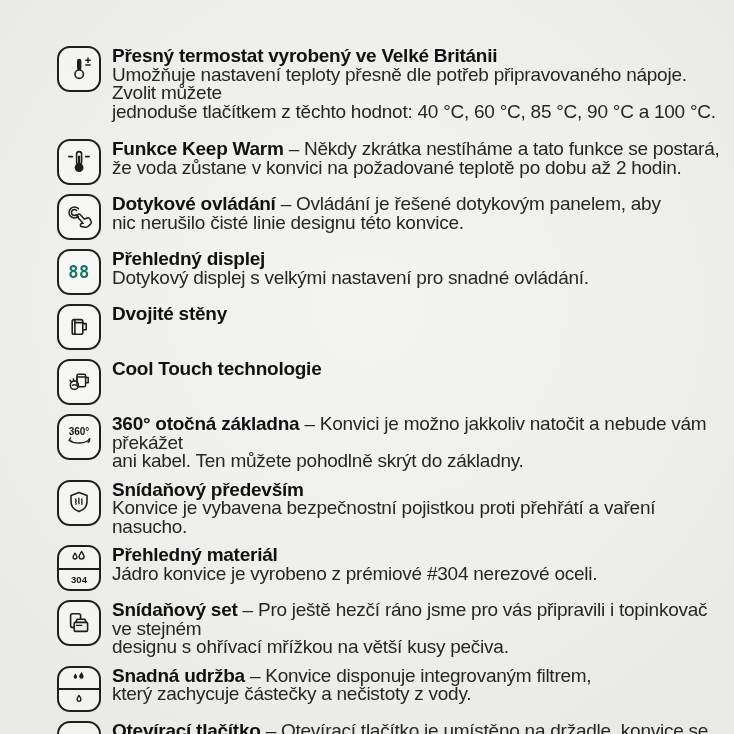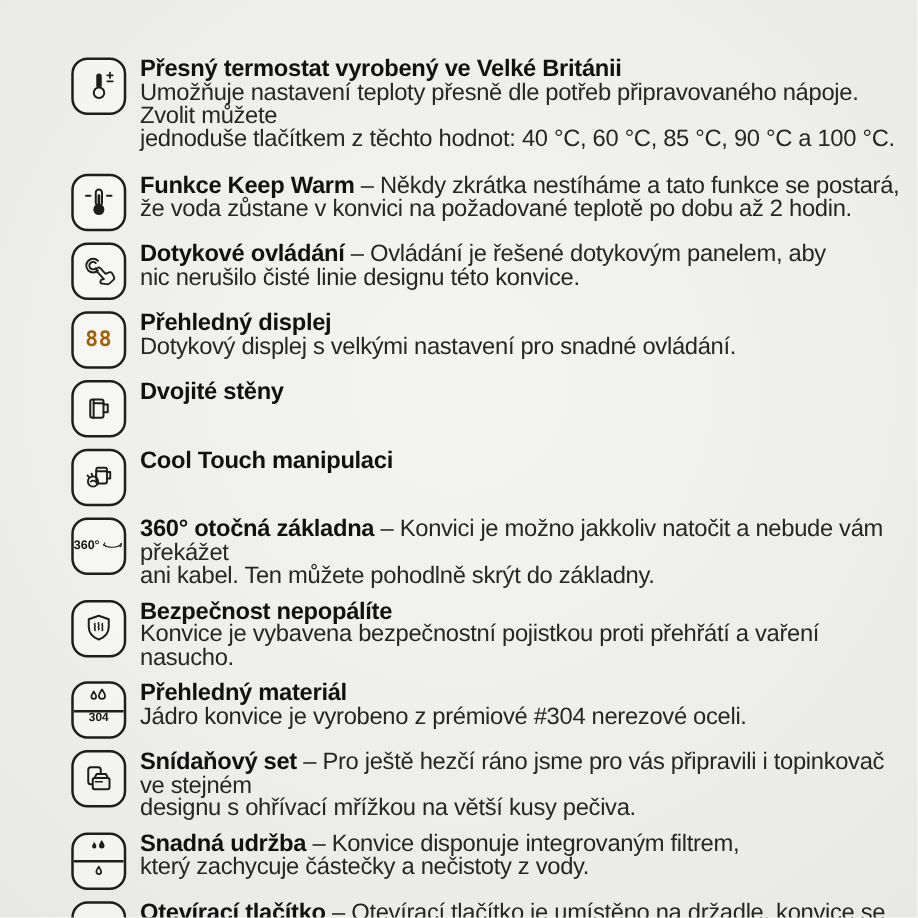--- a/index.html
+++ b/index.html
@@ -20,26 +20,26 @@
     position:relative;overflow:hidden;
   }
   .icon-box svg{stroke:#1d1d1d;fill:none;stroke-width:1.6;stroke-linecap:round;stroke-linejoin:round;display:block;}
   .text{
     margin:0;padding-top:1px;
     font-size:19px;line-height:18.5px;letter-spacing:-0.25px;
     color:#262626;white-space:pre-line;max-width:624px;
   }
   .title{font-weight:700;color:#111111;}
   .row.stacked .title{display:block;}
-  .seg-text{font-family:"DejaVu Sans Mono", monospace;font-weight:700;font-size:17px;color:#a16207;letter-spacing:0.5px;line-height:1;}
-  .r360{display:flex;flex-direction:row;align-items:center;justify-content:center;width:100%;height:100%;border-radius:13px;}
+  .seg-text{font-family:"DejaVu Sans Mono", monospace;font-weight:700;font-size:17px;color:#0f766e;letter-spacing:0.5px;line-height:1;}
+  .r360{display:flex;flex-direction:column;align-items:center;justify-content:center;width:100%;height:100%;border-radius:13px;}
   .r360 .deg{font-weight:700;font-size:10px;color:#141414;line-height:1;letter-spacing:0;}
   .fraction{display:flex;flex-direction:column;width:100%;height:100%;}
   .fraction .top{flex:1.1;display:flex;align-items:center;justify-content:center;border-bottom:2px solid #1d1d1d;}
-  .fraction .bottom{flex:1;display:flex;align-items:flex-start;justify-content:center;}
+  .fraction .bottom{flex:1;display:flex;align-items:center;justify-content:center;}
   .fraction .num{font-weight:700;font-size:9.5px;color:#141414;line-height:1;letter-spacing:0;}
 </style>
 </head>
 <body>
 
 <div class="panel">
 
   <div class="row stacked tall">
     <div class="icon-box">
       <svg width="28" height="28" viewBox="0 0 28 28">
@@ -103,21 +103,21 @@
     <div class="icon-box">
       <svg width="28" height="28" viewBox="0 0 28 28">
         <rect x="12" y="6.2" width="8.6" height="12.6" rx="1.6" stroke-width="1.5"></rect>
         <path d="M12 9 h8.6" stroke-width="1.5"></path>
         <path d="M20.6 9.6 h2.6 v5.2 h-2.6" stroke-width="1.5"></path>
         <circle cx="9.4" cy="17.2" r="4.1" stroke-width="1.5"></circle>
         <path d="M6.6 14.2 l-1.6 -1.9 M9 13.2 l-.7 -2.3 M11.6 13.4 l.3 -2.3" stroke-width="1.5"></path>
         <path d="M7.4 17.4 q2 -1.7 4 0" stroke-width="1.3"></path>
       </svg>
     </div>
-    <p class="text"><span class="title">Cool Touch manipulaci</span></p>
+    <p class="text"><span class="title">Cool Touch technologie</span></p>
   </div>
 
   <div class="row inline">
     <div class="icon-box">
       <div class="r360">
         <span class="deg">360°</span>
         <svg width="28" height="11" viewBox="0 0 28 11">
           <path d="M24.6 1.6 c-1.2 2.8 -5 4.4 -10.6 4.4 -4.4 0 -8 -1.1 -9.8 -2.8" stroke-width="1.3"></path>
           <path d="M5.6 0.9 l-1.4 2.5 2.8 1" stroke-width="1.3"></path>
           <path d="M24.6 1.6 c.4 1.6 -.2 3 -1.4 3.8" stroke-width="1.3"></path>
@@ -130,21 +130,21 @@
 
   <div class="row stacked">
     <div class="icon-box">
       <svg width="28" height="28" viewBox="0 0 28 28">
         <path d="M14 3.6 l8 2.8 v6 c0 5 -3.2 8.4 -8 10.2 c-4.8 -1.8 -8 -5.2 -8 -10.2 v-6 z"></path>
         <path d="M10.9 9.9 c-1 .9 1 1.8 0 2.7 c-1 .9 1 1.8 0 2.7" stroke-width="1.3"></path>
         <path d="M13.9 9.3 c-1 .9 1 1.8 0 2.7 c-1 .9 1 1.8 0 2.7" stroke-width="1.3"></path>
         <path d="M16.9 9.9 c-1 .9 1 1.8 0 2.7 c-1 .9 1 1.8 0 2.7" stroke-width="1.3"></path>
       </svg>
     </div>
-    <p class="text"><span class="title">Bezpečnost nepopálíte</span><span class="desc">Konvice je vybavena bezpečnostní pojistkou proti přehřátí a vaření nasucho.</span></p>
+    <p class="text"><span class="title">Snídaňový především</span><span class="desc">Konvice je vybavena bezpečnostní pojistkou proti přehřátí a vaření nasucho.</span></p>
   </div>
 
   <div class="row stacked">
     <div class="icon-box">
       <div class="fraction">
         <div class="top">
           <svg width="28" height="17" viewBox="0 0 28 17">
             <path d="M10 4.2 c-1.1 1.7 -1.9 2.8 -1.9 3.9 a1.9 1.9 0 0 0 3.8 0 c0 -1.1 -.8 -2.2 -1.9 -3.9 z" stroke-width="1.4"></path>
             <path d="M16.6 2.6 c-1.4 2.2 -2.5 3.6 -2.5 5 a2.5 2.5 0 0 0 5 0 c0 -1.4 -1.1 -2.8 -2.5 -5 z" stroke-width="1.4"></path>
           </svg>

